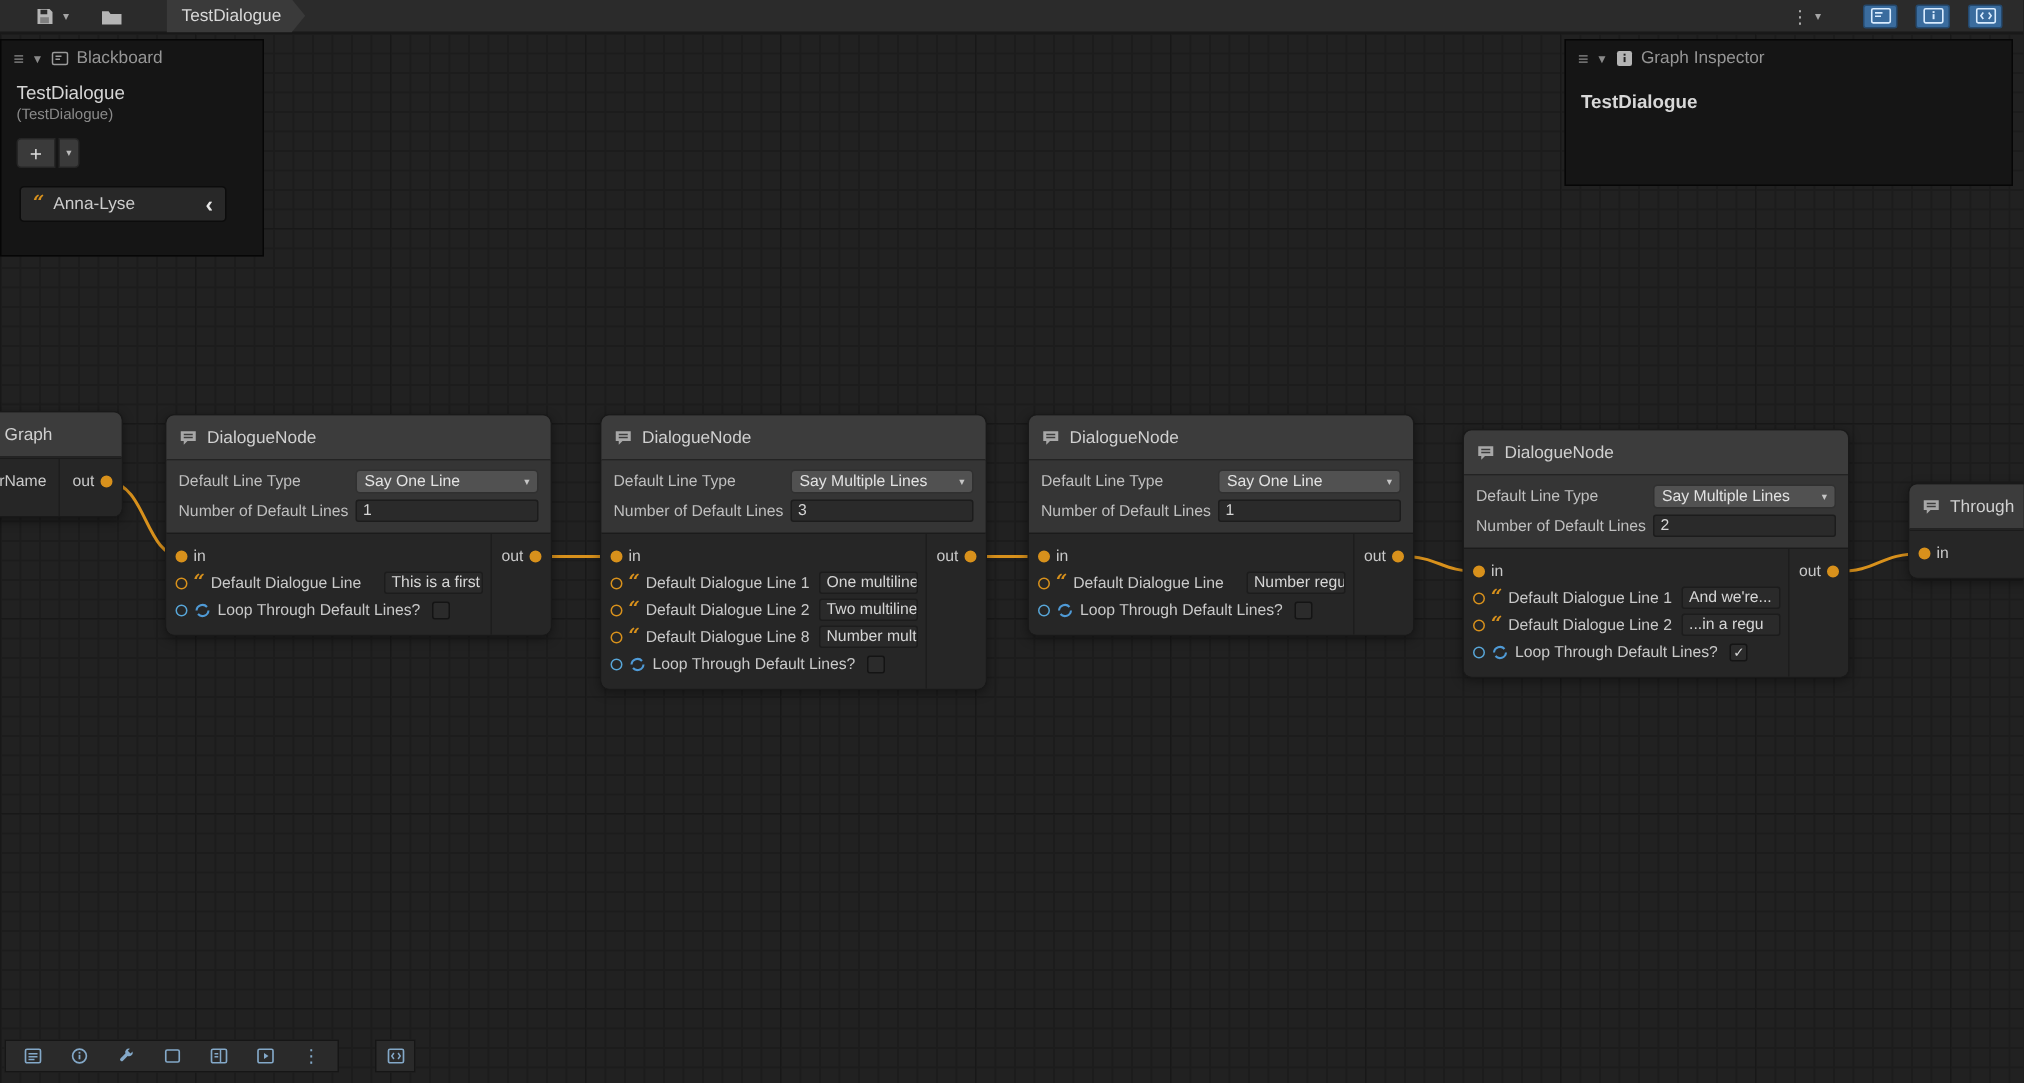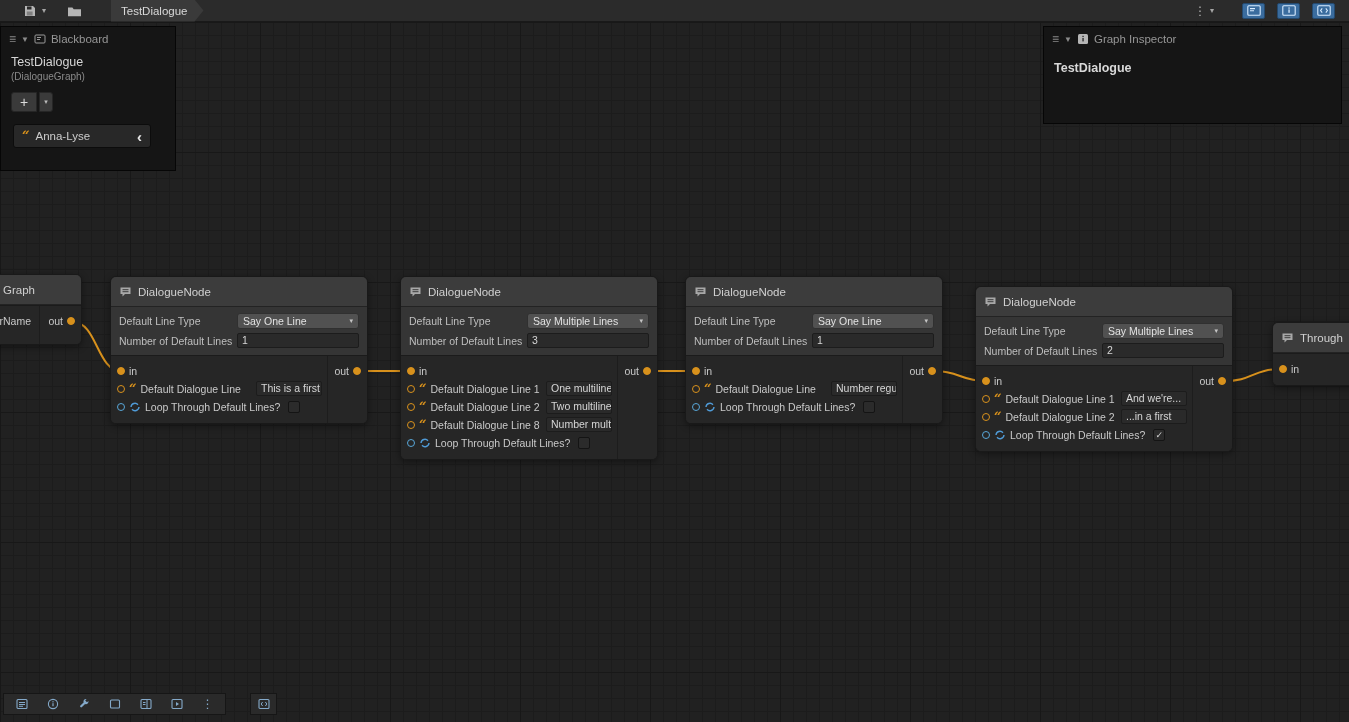--- a/index.html
+++ b/index.html
@@ -352,21 +352,21 @@
       <div class="port-row">
         <span class="dot orange"></span>
         <span class="quote-icon">“</span>
         <span class="port-label">Default Dialogue Line 1</span>
         <div class="tfield line-field">And we're...</div>
       </div>
       <div class="port-row">
         <span class="dot orange"></span>
         <span class="quote-icon">“</span>
         <span class="port-label">Default Dialogue Line 2</span>
-        <div class="tfield line-field">...in a first</div>
+        <div class="tfield line-field">...in a regu</div>
       </div>
       <div class="port-row">
         <span class="dot blue"></span>
         <svg width="12" height="12">
             <path d="M2 6a4 4 0 0 1 7-2.3M10 6a4 4 0 0 1-7 2.3" stroke="#4f9ad6" stroke-width="1.4" fill="none"></path>
           </svg>
         <span class="port-label">Loop Through Default Lines?</span>
         <span class="checkbox">✓</span>
       </div>
     </div>
@@ -401,21 +401,21 @@
   <div class="panel-header">
     <span class="ph-hamburger">≡</span>
     <span class="ph-arrow">▼</span>
     <svg width="12" height="12">
         <rect x="1" y="2" width="10" height="8" rx="1" fill="none" stroke="#9a9a9a"></rect>
         <path d="M3 4.5h4M3 6.5h3" stroke="#9a9a9a"></path>
       </svg>
     <span>Blackboard</span>
   </div>
   <div class="bb-name">TestDialogue</div>
-  <div class="bb-type">(DialogueGraph)</div>
+  <div class="bb-type">(TestDialogue)</div>
   <div class="bb-addrow">
     <div class="bb-add">+</div>
     <div class="bb-add-arrow">▾</div>
   </div>
   <div class="bb-item">
     <span class="quote-icon">“</span>
     <span>Anna-Lyse</span>
     <span class="spacer"></span>
     <span class="bb-chevron">‹</span>
   </div>

